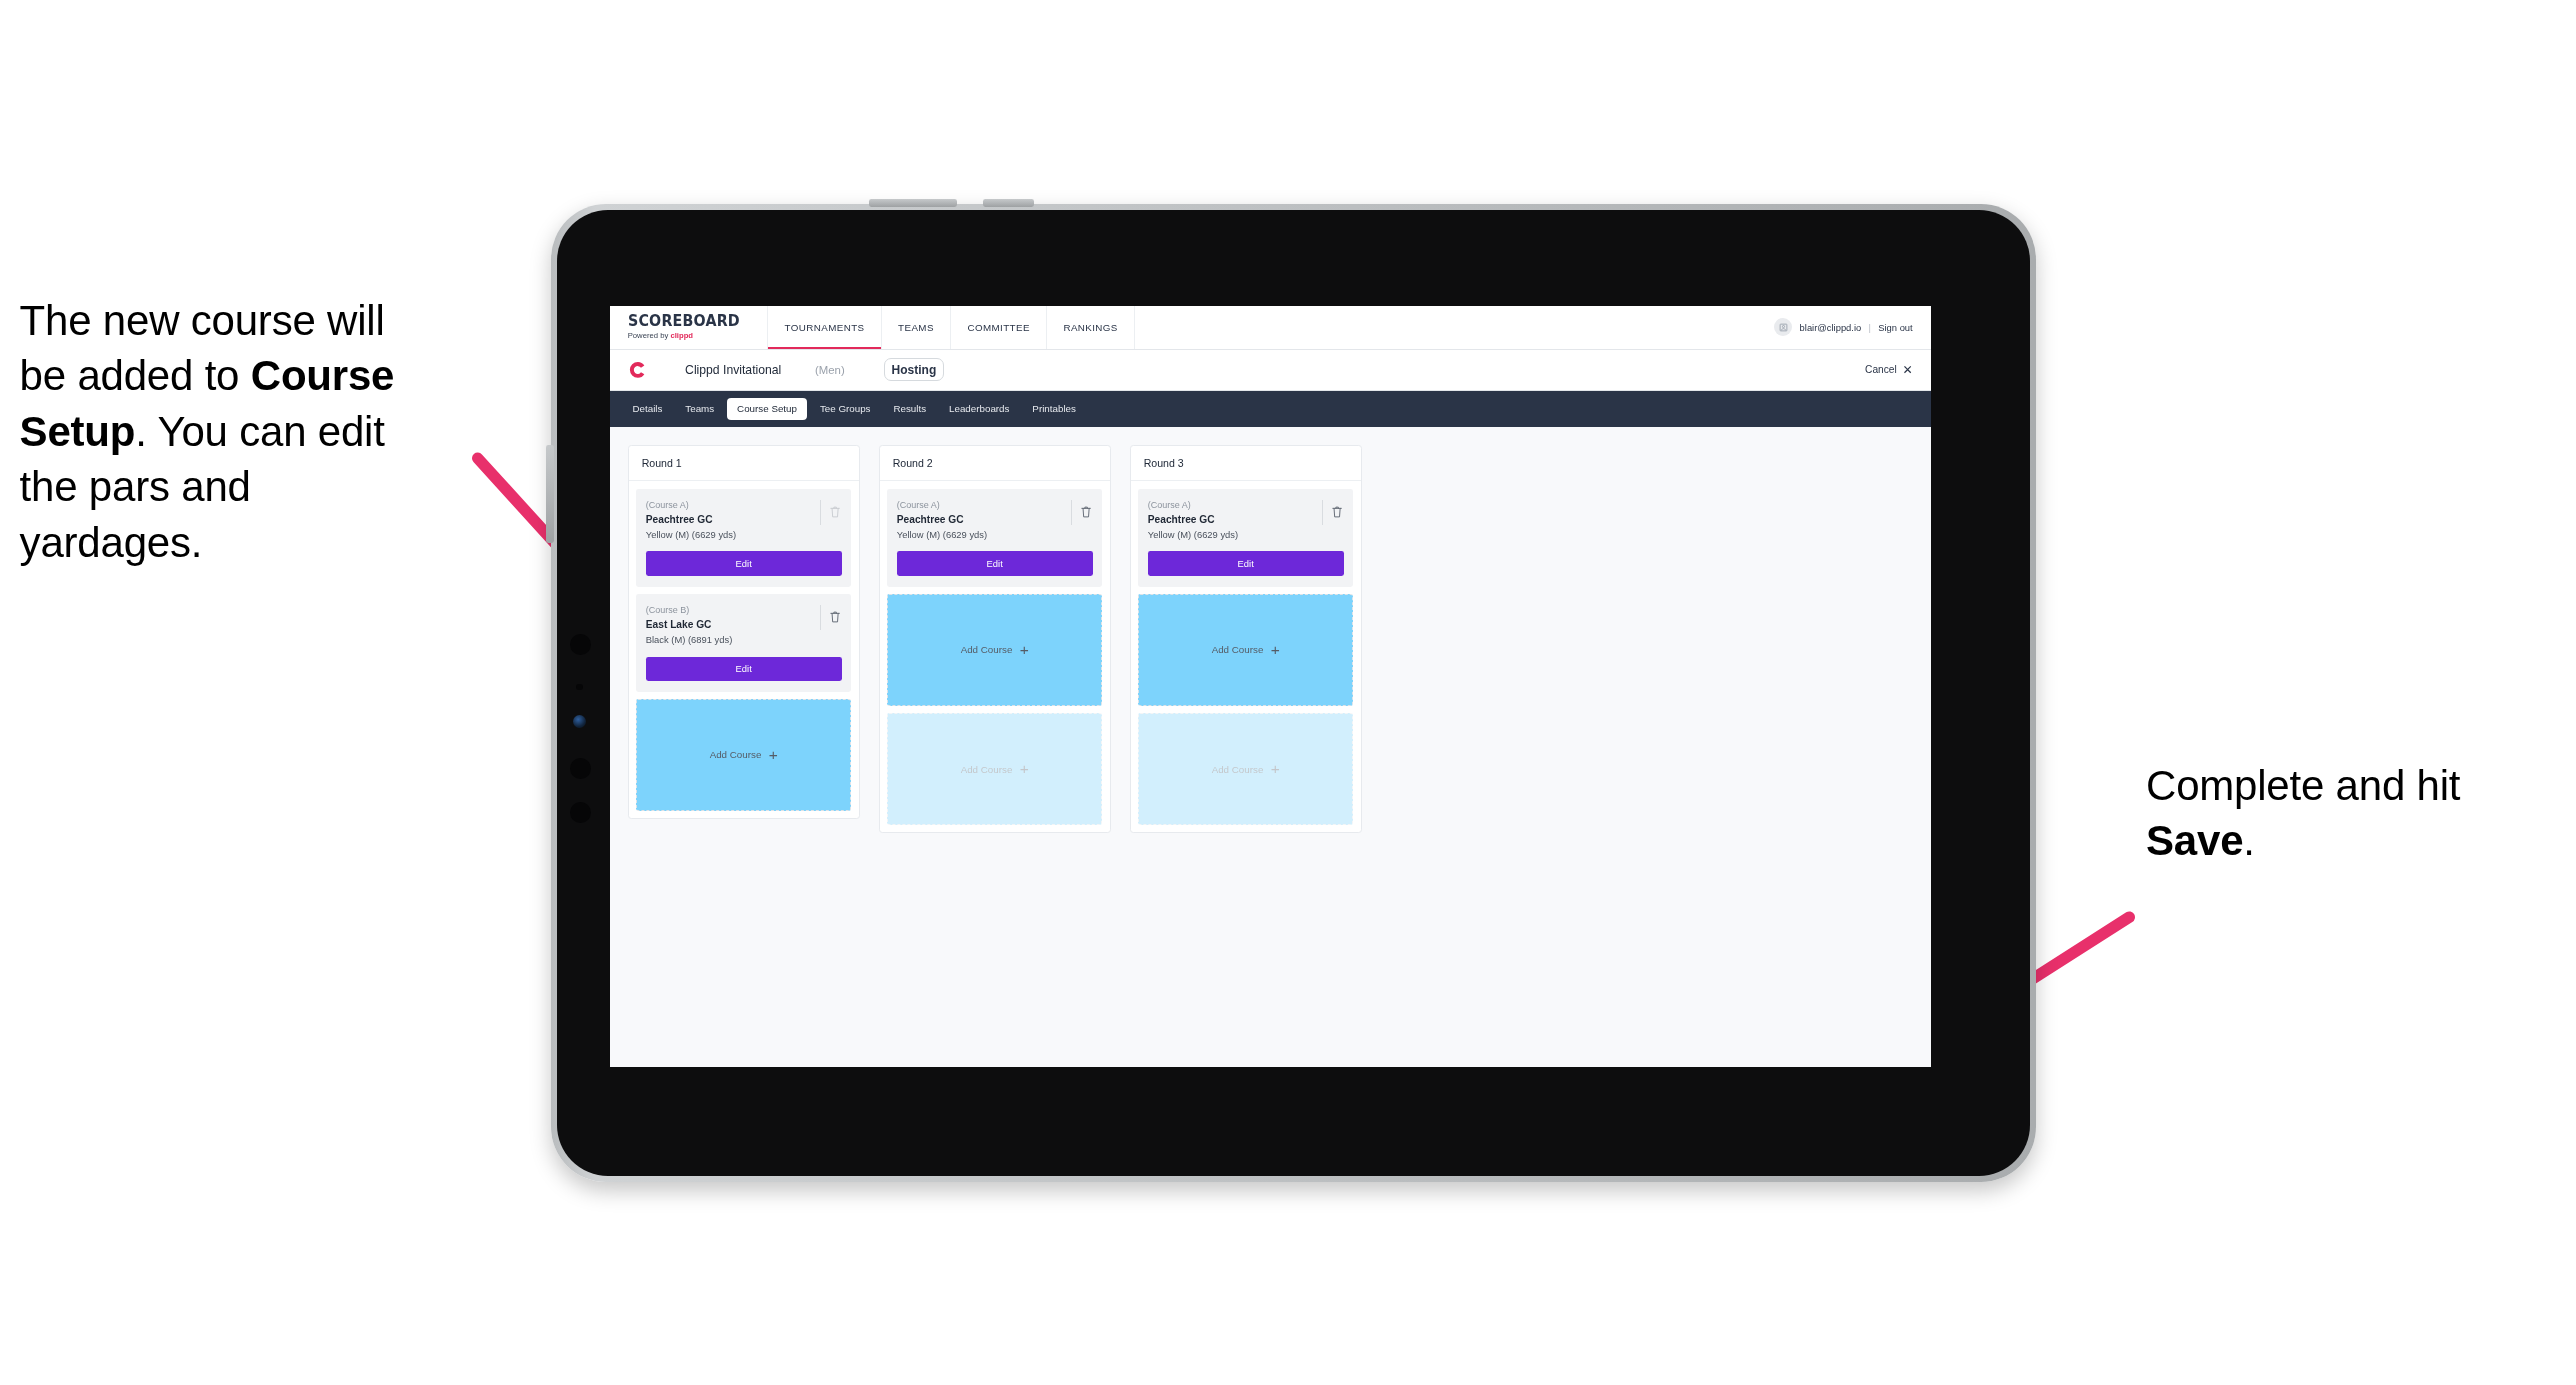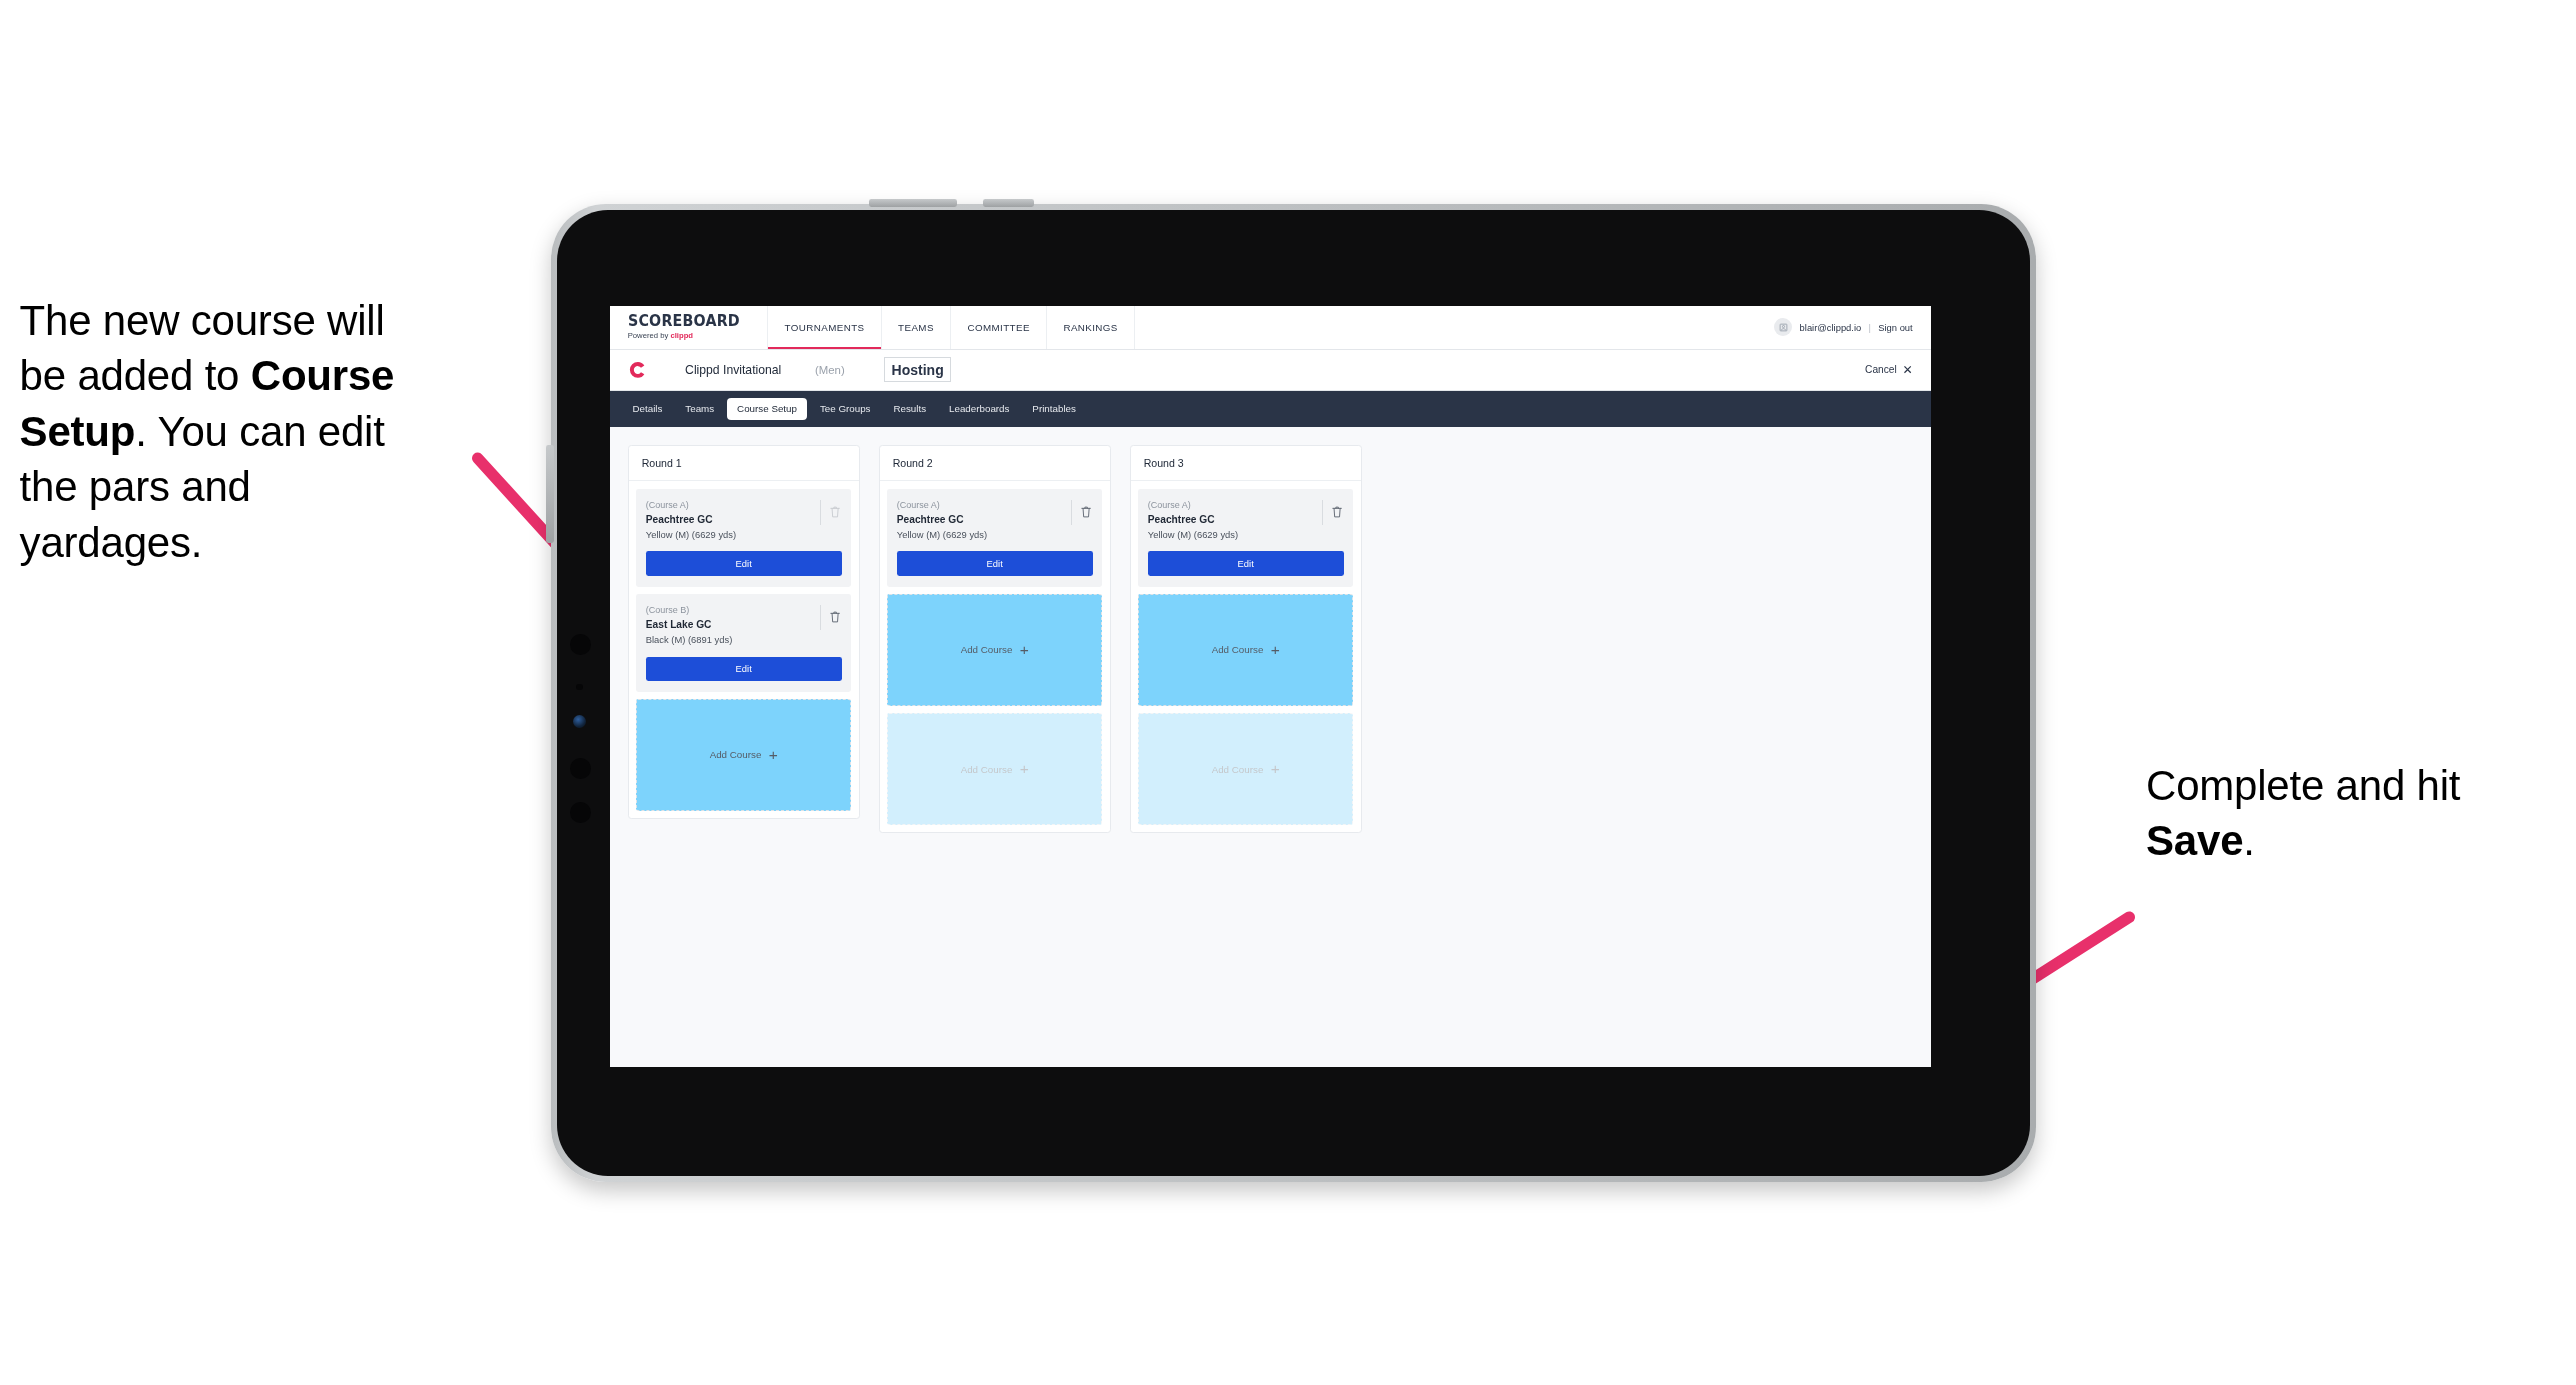--- a/index.html
+++ b/index.html
@@ -122,22 +122,22 @@
   }
   .c-logo {
     width: 19.6px; height: 19.6px; margin-right: 9.8px;
     display:flex; align-items:center; justify-content:center;
     color:#e22a5b; font-weight:800; font-size: 22px; line-height:1;
     font-family:"DejaVu Sans", sans-serif;
   }
   .tour-title { font-size: 12.2px; color:#222b3a; font-weight:400; }
   .tour-gender { font-size: 11.4px; color:#9aa1ab; margin-left: 5.7px; }
   .hosting-chip {
-    margin-left: 11.4px; border:0.8px solid #d6dade; border-radius:0;
-    padding: 3.3px 6.5px; font-size: 14px; font-weight:700; color:#2a3447;
+    margin-left: 11.4px; border:0.8px solid #d6dade; border-radius:7px;
+    padding: 3.3px 6.5px; font-size: 12px; font-weight:700; color:#2a3447;
   }
   .cancel {
     margin-left:auto; display:flex; align-items:center; gap:5.7px;
     font-size: 10.2px; color:#2a3447; cursor:pointer;
   }
   .cancel .x { font-size: 12.2px; }
 
   
   .tabbar {
     height: 36px; background:#2a3447;
@@ -170,21 +170,21 @@
   .cc-text { flex:1; min-width:0; }
   .cc-label { font-size: 9px; color:#8c939d; line-height:1.5; }
   .cc-name { font-size: 10.2px; color:#1f2734; font-weight:700; line-height:1.55; }
   .cc-tee { font-size: 9.4px; color:#4a515c; line-height:1.55; }
   .cc-actions { display:flex; align-items:center; gap: 9px; padding-top: 1.6px; }
   .cc-divider { width:0.8px; height: 24.5px; background:#d9dce0; }
   .trash { width: 12.2px; height: 14px; cursor:pointer; }
   .trash.disabled { opacity: 0.28; cursor:default; }
   .edit-btn {
     margin-top: 9px; width:100%; height: 24.5px;
-    background:#1d4ed8; color:#ffffff; border:none; border-radius: 2.4px;
+    background:#6d28d9; color:#ffffff; border:none; border-radius: 2.4px;
     font-size: 9.4px; font-family:"Liberation Sans",sans-serif;
     cursor:pointer; display:flex; align-items:center; justify-content:center;
   }
 
   .add-card {
     border: 0.8px dashed #dfe3e7; border-radius: 2.4px;
     height: 112px;
     display:flex; align-items:center; justify-content:center;
     gap: 7.3px; cursor:pointer; background:#7dd3fc;
     font-size: 9.8px; color:#555c66;

